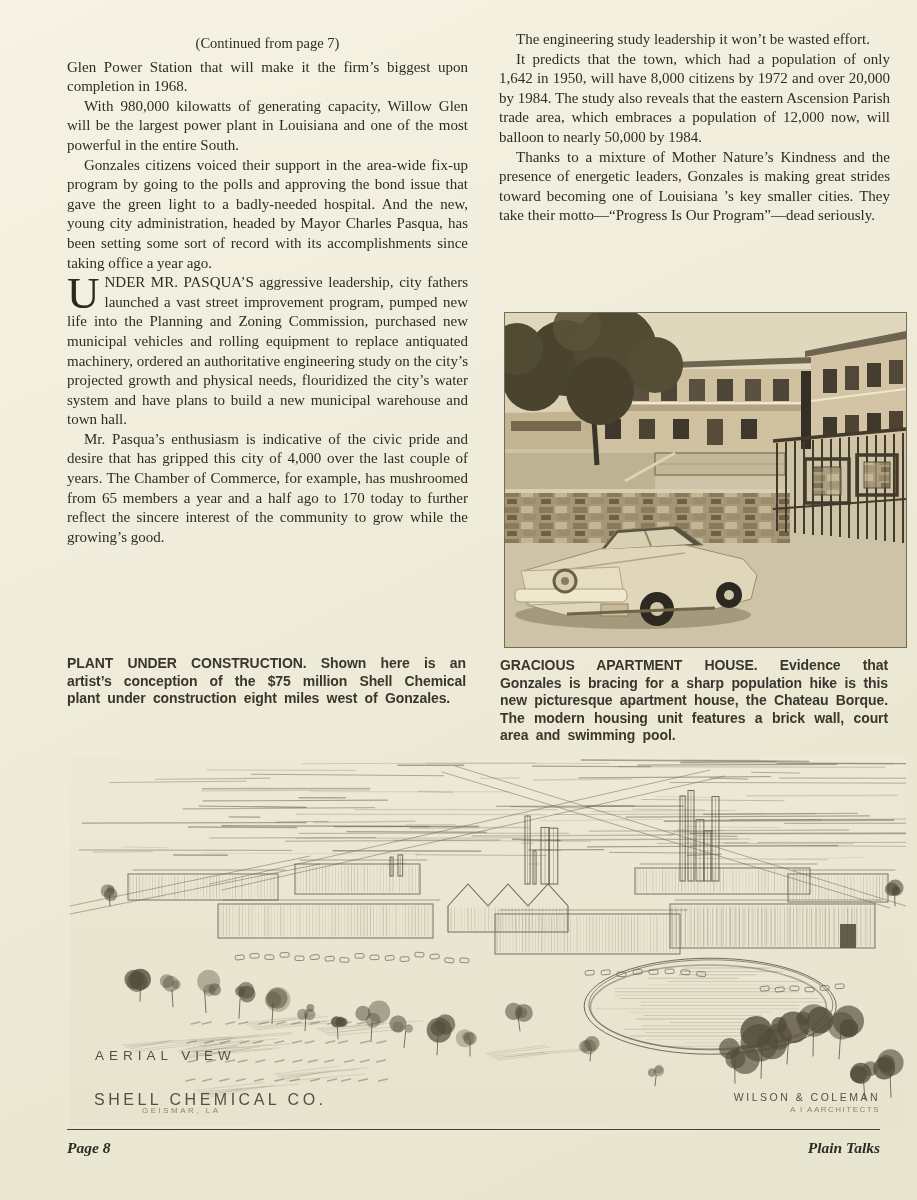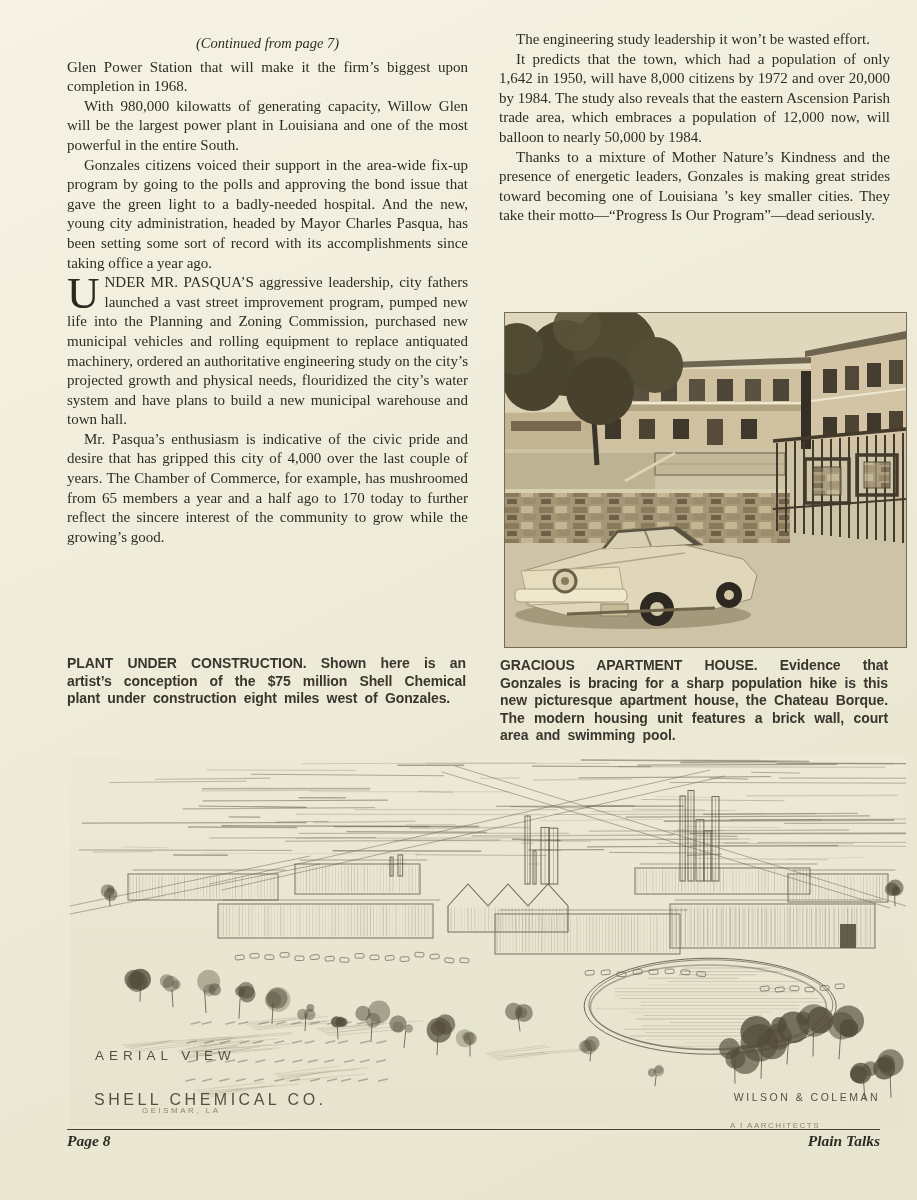--- a/index.html
+++ b/index.html
@@ -2,43 +2,43 @@
 <html><head>
 <meta charset="utf-8">
 <style>
   html,body{margin:0;padding:0;background:#6e6a5e;}
   .page{position:relative;width:917px;height:1200px;margin:0 auto;overflow:hidden;
         background:linear-gradient(155deg,#f6f3e4 0%,#f0eddc 35%,#eae7d3 70%,#e7e4cf 100%);
         font-family:"Liberation Serif",serif;color:#2f2c25;}
   .col{position:absolute;text-align:justify;font-size:15px;line-height:19.6px;}
   .col-left{left:67px;top:34px;width:401px;}
   .col-right{left:499px;top:30px;width:391px;}
-  .continued{text-align:center;font-style:italic;font-size:14.5px;margin:0 0 4px 0;}
+  .continued{text-align:center;font-size:14.5px;margin:0 0 4px 0;}
   p.bodyp{margin:0;}
   p.indent{text-indent:17px;}
   .dropcap{float:left;font-size:45px;line-height:36px;padding:2px 5px 0 0;color:#2b2822;}
   .caption{position:absolute;font-family:"Liberation Sans",sans-serif;font-weight:bold;
            font-size:14px;line-height:17.6px;color:#3a362d;text-align:justify;
            letter-spacing:-0.1px;word-spacing:3.5px;}
   .caption-left{left:67px;top:655px;width:399px;}
   .caption-right{left:500px;top:657px;width:388px;}
   .photo{position:absolute;left:505px;top:313px;width:401px;height:334px;
          outline:1.5px solid #756b56;background:#d8cfb3;}
   .photo svg{display:block;}
   .illustration{position:absolute;left:70px;top:756px;width:836px;height:370px;
                 background:linear-gradient(180deg,#ecead6 0%,#e8e6d1 50%,#e6e4ce 100%);}
   .illo-label{position:absolute;font-family:"Liberation Sans",sans-serif;color:#57503f;}
   .aerial-label{left:25px;top:292px;font-size:13.5px;letter-spacing:5px;}
   .firm-label{left:24px;top:335px;font-size:16px;letter-spacing:3.5px;}
   .firm-sub{left:26px;top:350px;font-size:8px;letter-spacing:2.5px;color:#8d866c;margin-left:46px;}
   .credit{right:26px;top:335px;font-size:10.5px;letter-spacing:2.5px;text-align:left;}
-  .credit-sub{right:26px;top:349px;width:150px;display:flex;justify-content:flex-start;
-              font-size:8px;letter-spacing:1.5px;color:#8d866c;margin-top:16px;}
+  .credit-sub{right:26px;top:349px;width:150px;display:flex;justify-content:flex-end;
+              font-size:8px;letter-spacing:1.5px;color:#8d866c;}
   .footer{position:absolute;left:67px;top:1129px;width:813px;border-top:1.5px solid #454135;
-          display:flex;justify-content:space-between;padding-top:2px;
+          display:flex;justify-content:space-between;padding-top:9px;
           font-weight:bold;font-style:italic;font-size:15.5px;color:#2e2b24;}
 </style>
 </head>
 <body>
 
 <div class="page">
 
   <div class="col col-left">
     <div class="continued">(Continued from page 7)</div>
     <p class="bodyp">Glen Power Station that will make it the firm’s biggest upon completion in 1968.</p>

